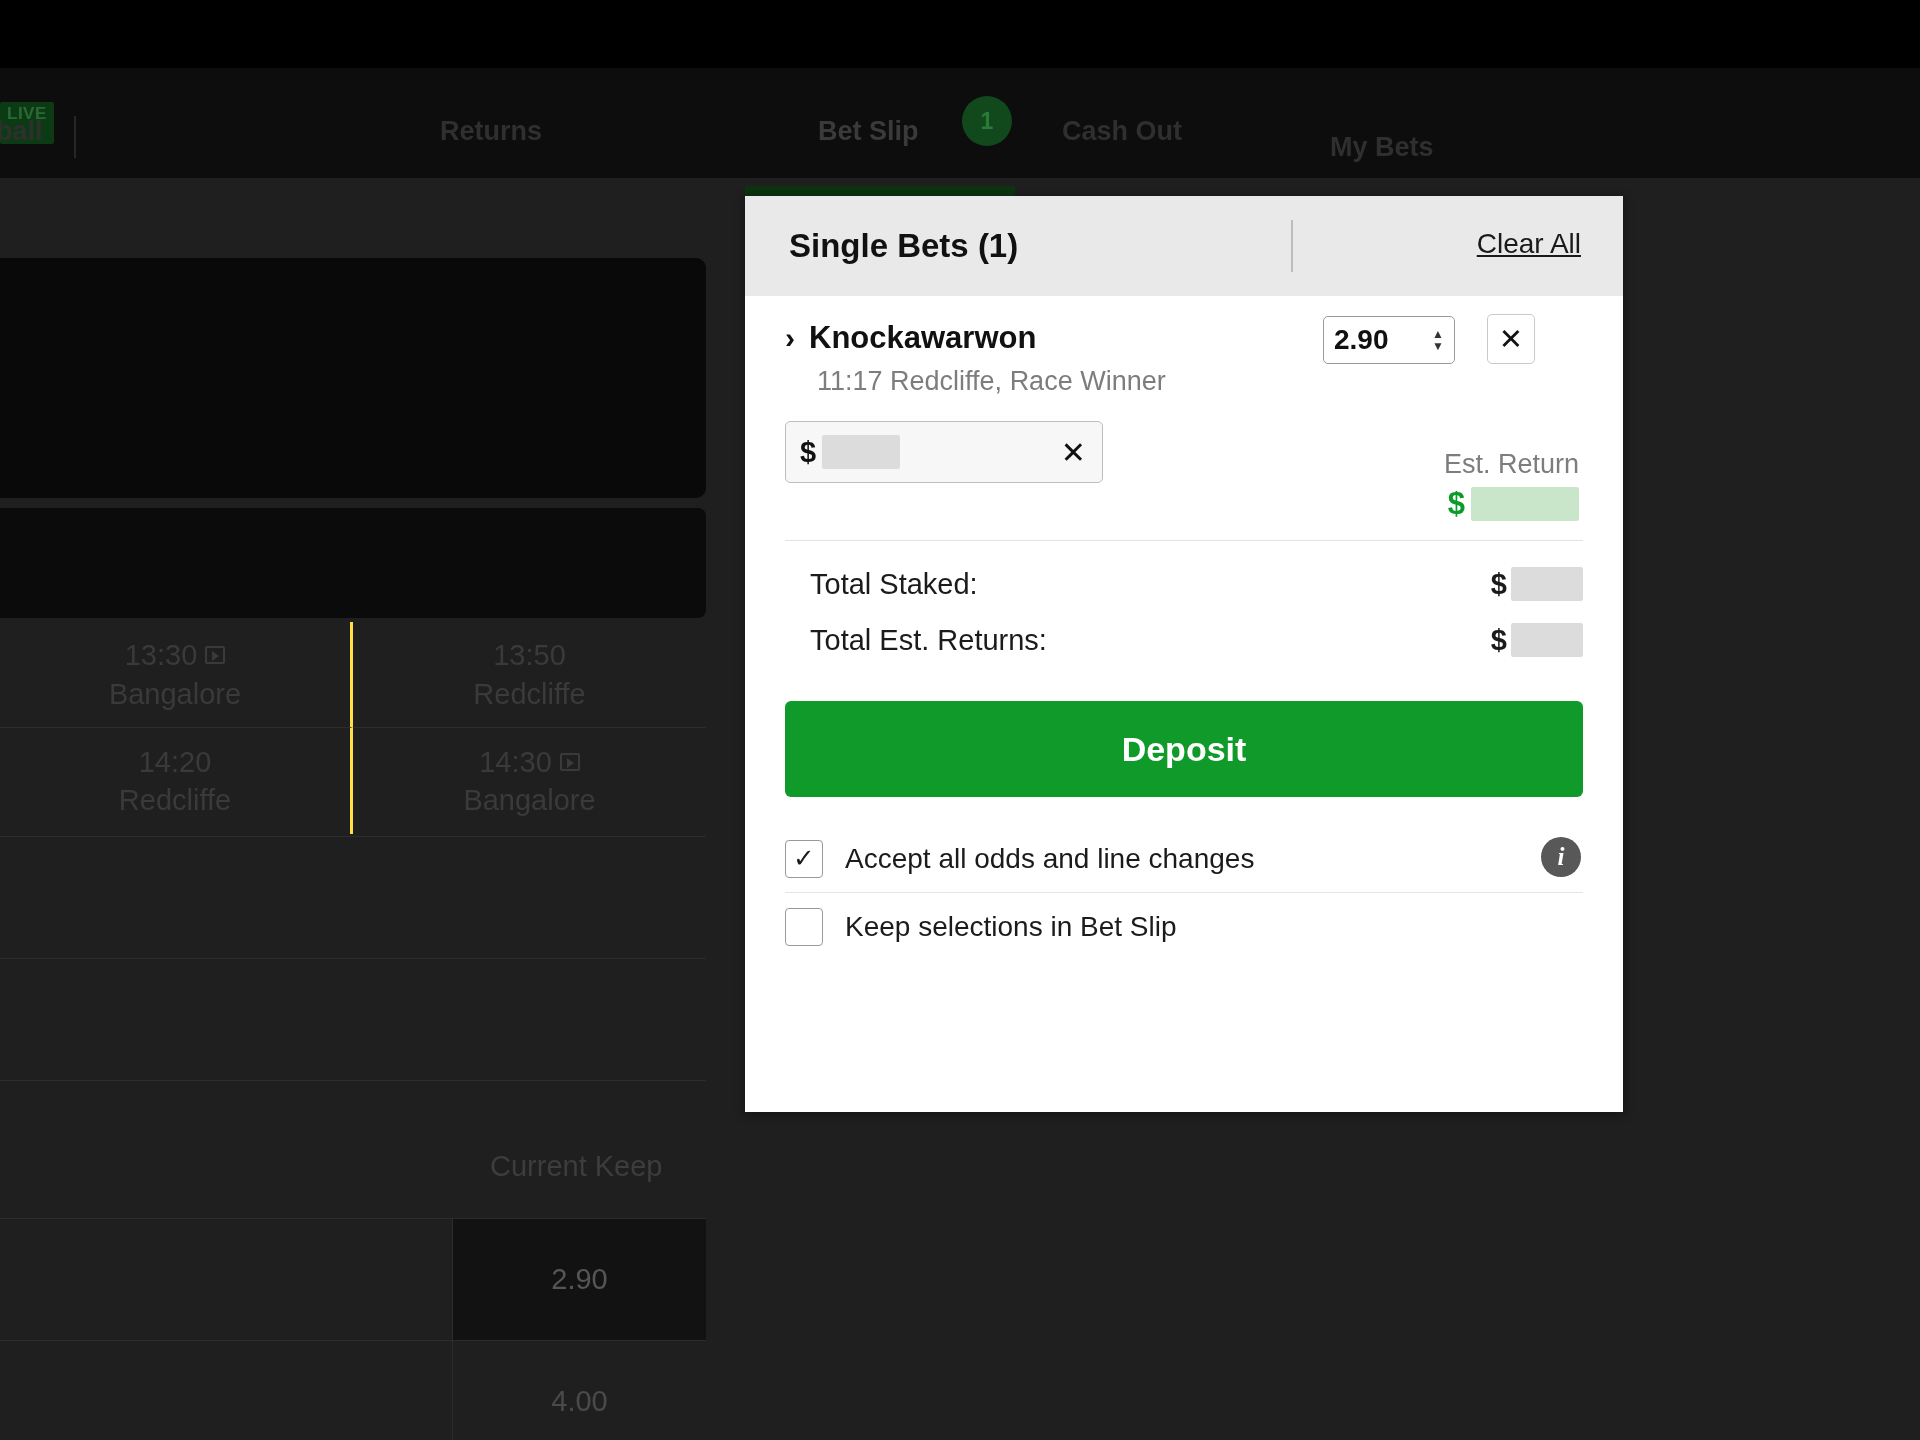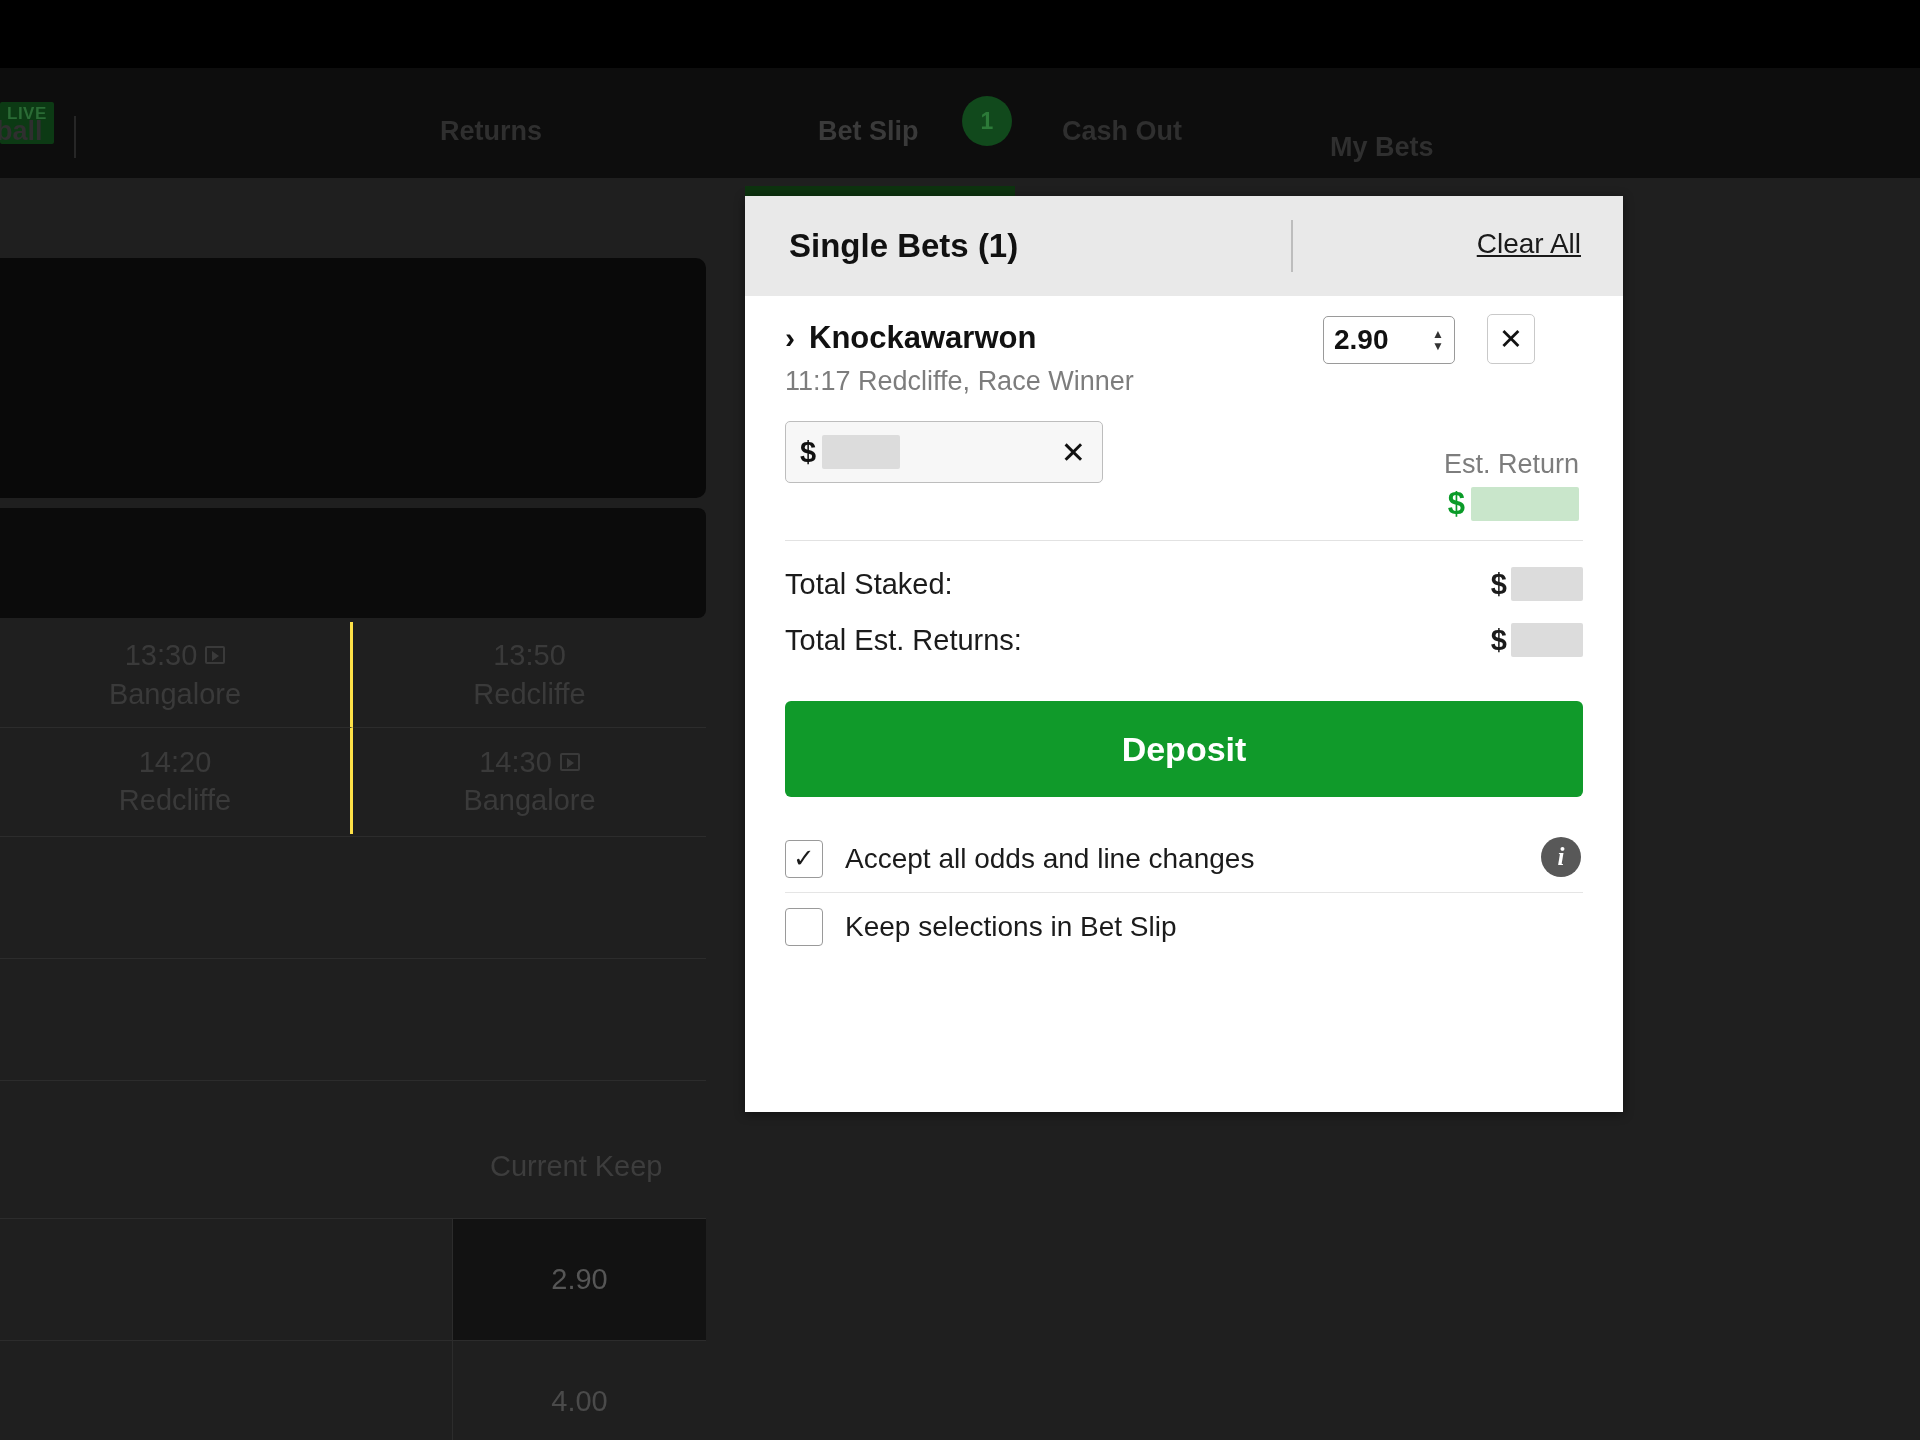--- a/index.html
+++ b/index.html
@@ -159,21 +159,21 @@
     color:#333; font-size: 12px; line-height: 8px;
   }
   .remove-bet {
     position:absolute; right: 48px; top: -6px;
     width: 48px; height: 50px;
     border: 1.5px solid #c9c9c9; border-radius: 5px;
     display:flex; align-items:center; justify-content:center;
     font-size: 29px; color:#111; background:#fff; cursor:pointer;
   }
   .bet-sub {
-    margin-top: 10px; 
+    margin-top: 10px; margin-left: 32px;
     font-size: 27px; color: #7d7d7d;
   }
 
   .stake-row {
     margin-top: 24px; display:flex; align-items:flex-start; position:relative;
     padding-bottom: 10px;
   }
   .stake-input {
     width: 318px; height: 62px;
     border: 1.5px solid #bdbdbd; border-radius: 5px;
@@ -203,21 +203,21 @@
   .warning {
     background: #f9bf21; color: #2a2a2a;
     padding: 28px 40px 30px 40px;
     font-size: 28px; line-height: 1.42;
   }
 
   .totals { padding: 26px 40px 4px 40px; }
   .total-row {
     display:flex; align-items:center; margin-bottom: 22px;
   }
-  .total-label { font-size: 29px; color:#1b1b1b; }
+  .total-label { font-size: 29px; color:#1b1b1b;margin-left:25px; }
   .total-amount { margin-left:auto; display:flex; align-items:center; }
   .total-dollar { font-size: 29px; font-weight: bold; color:#1b1b1b; }
   .total-redact { width: 72px; height: 34px; margin-left: 4px; }
 
   .deposit-btn {
     margin: 18px 40px 0 40px;
     height: 96px; background: #109a2a; border-radius: 6px;
     display:flex; align-items:center; justify-content:center;
     color:#fff; font-size: 34px; font-weight: bold; cursor:pointer;
     border: none; width: calc(100% - 80px);

